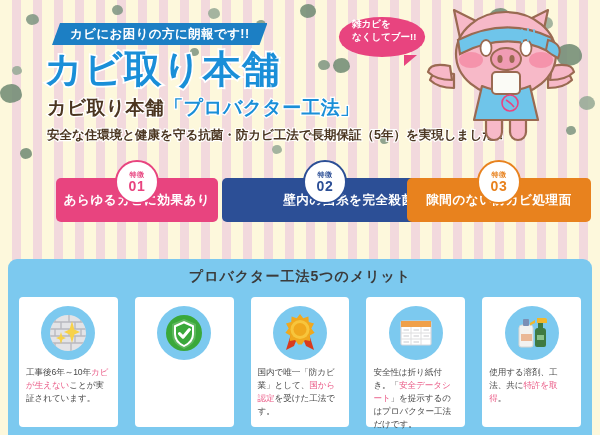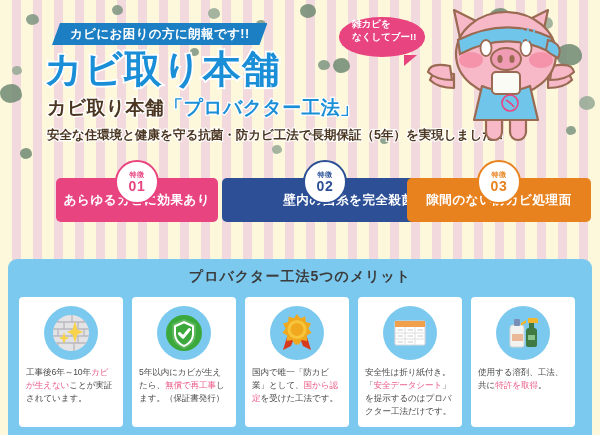--- a/index.html
+++ b/index.html
@@ -178,21 +178,21 @@
     font-weight: bold;
     letter-spacing: 1px;
     padding-top: 9px;
     white-space: nowrap;
   }
   #cards {
     position: absolute;
     left: 11px; top: 38px;
     width: 562px;
     display: flex;
-    gap: 9px;
+    gap: 17px;
     align-items: flex-end;
   }
   .card {
     width: 104px;
     height: 130px;
     background: #fff;
     border-radius: 4px;
     box-sizing: border-box;
     padding: 9px 7px 0 7px;
   }
@@ -367,23 +367,20 @@
       <div class="card">
         <div class="card-icon">
           <svg viewBox="0 0 54 54" width="54" height="54">
             <circle cx="27" cy="27" r="18" fill="#3aa83a"></circle>
             <path d="M27 13 L39 18 V28 Q39 38 27 43 Q15 38 15 28 V18 Z" fill="#ffffff" opacity=".18"></path>
             <path d="M27 15 L37 19.4 V28 Q37 36.5 27 41 Q17 36.5 17 28 V19.4 Z" fill="#ffffff"></path>
             <path d="M27 17.4 L35 21 V28 Q35 35.2 27 38.9 Q19 35.2 19 28 V21 Z" fill="#3aa83a"></path>
             <path d="M22.5 27.6 L26 31.2 L32.4 23.6" stroke="#ffffff" stroke-width="3.1" fill="none" stroke-linecap="round" stroke-linejoin="round"></path>
           </svg>
         </div>
-        <div class="card-text">
-          <span>5年以内にカビが生えたら、</span><span class="hl">無償で再工事</span><span>します。（保証書発行）</span>
-        </div>
       </div>
 
       <div class="card">
         <div class="card-icon">
           <svg viewBox="0 0 54 54" width="54" height="54">
             <path d="M18 28 L13 44 L21 40 L25 30 Z" fill="#d83a1e"></path>
             <path d="M36 28 L41 44 L33 40 L29 30 Z" fill="#d83a1e"></path>
             <g fill="#f0a81e">
               <path d="M27 8
                        L30.2 12.2 L35.4 10.6 L35.8 16.1 L41 17.6 L38.3 22.4

